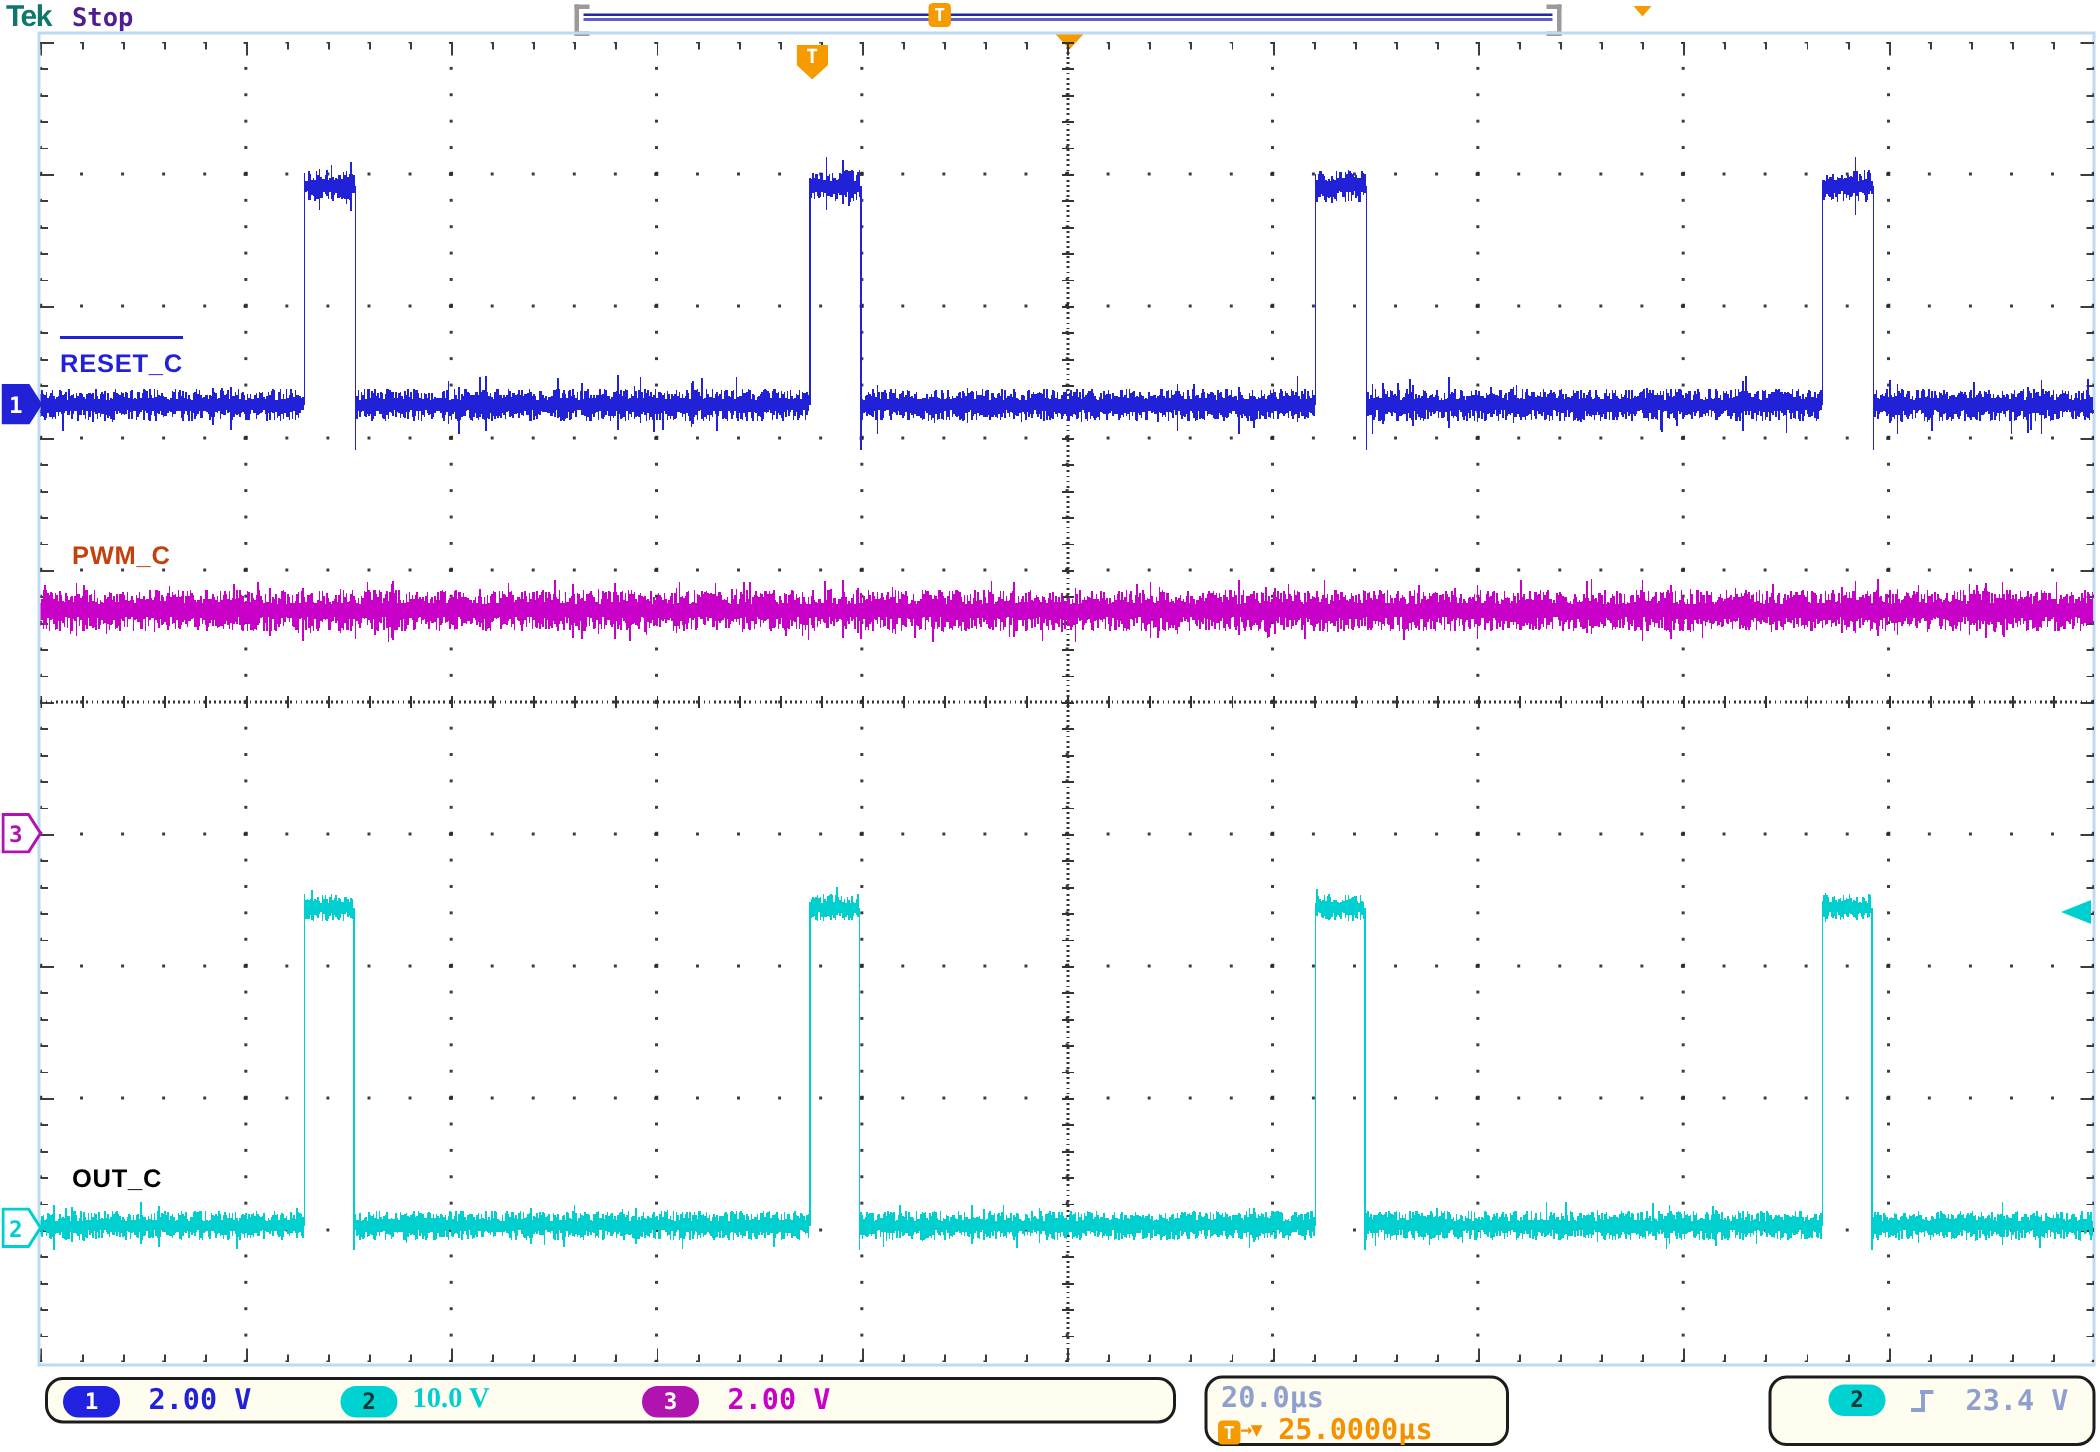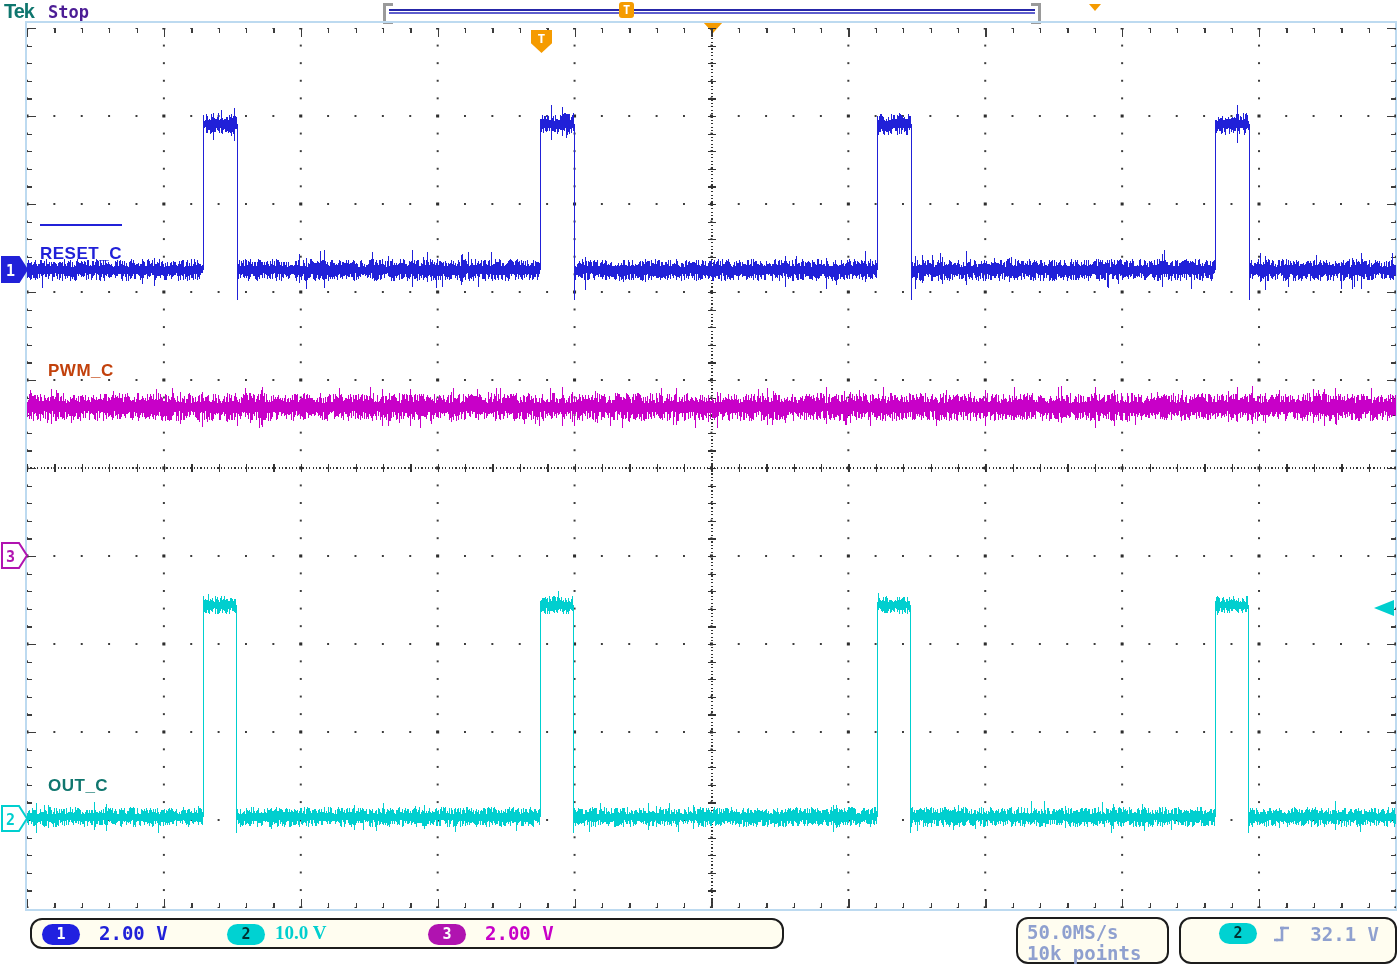--- a/index.html
+++ b/index.html
@@ -145,38 +145,41 @@
 
   <div class="box" id="chbox">
     <span class="pill p1" style="left:10px;top:4px;">1</span>
     <span class="val c1" style="left:67px;">2.00 V</span>
     <span class="pill p2" style="left:195px;top:4px;">2</span>
     <span class="val c2" style="left:243px;font-family:Liberation Serif, serif;">10.0 V</span>
     <span class="pill p3" style="left:396px;top:4px;">3</span>
     <span class="val c3" style="left:453px;">2.00 V</span>
   </div>
 
+  <div class="box" id="tbbox">
+    <div class="tb1 rotext">20.0µs</div>
+    <div class="tb2">
+      <span class="obadge">T</span><span class="glyphs">→</span><span class="glyphs">▼</span>
+      <span>25.0000µs</span>
+    </div>
+  </div>
 
-  <div class="box" id="acqbox">
-    <div class="l1 rotext">50.0MS/s</div>
-    <div class="l2 rotext">10k points</div>
-  </div>
 
   <div class="box" id="trgbox">
     <span class="pill p2">2</span>
     <svg class="slope" width="20" height="22" viewBox="0 0 20 22">
       <path d="M3 17 H9 V5 H16" stroke="#8fa0cf" stroke-width="2.6" fill="none"></path>
       <path d="M1 17 H5 M7 5 H11" stroke="#8fa0cf" stroke-width="2.6" fill="none"></path>
     </svg>
-    <span class="tlev rotext">32.1 V</span>
+    <span class="tlev rotext">23.4 V</span>
   </div>
 
-<div class="wlabel" style="left: 40px; top: 224px; color: rgb(33, 33, 216); border-top: 2px solid rgb(33, 33, 216); padding-top: 18px;">RESET_C</div>
+<div class="wlabel" style="left: 40px; top: 224px; color: rgb(33, 33, 216); border-top: 2px solid rgb(33, 33, 216); padding-top: 7px;">RESET_C</div>
     <div class="wlabel" style="left: 48px; top: 361px; color: #c2410c;">PWM_C</div>
-    <div class="wlabel" style="left: 48px; top: 776px; color: #0f766e;">OUT_C</div>
+    <div class="wlabel" style="left: 48px; top: 776px; color: #000000;">OUT_C</div>
     <div class="marker" style="top: 256px;"><svg width="27" height="27" viewBox="0 0 27 27">
        <polygon points="1,1 18,1 26,13.5 18,26 1,26" fill="#2121d8" stroke="#2121d8" stroke-width="2"></polygon>
        <text x="9.5" y="19.5" text-anchor="middle" font-family="DejaVu Sans Mono, monospace" font-size="15" font-weight="bold" fill="#ffffff">1</text>
      </svg></div>
     <div class="marker" style="top: 542px;"><svg width="27" height="27" viewBox="0 0 27 27">
        <polygon points="1,1 18,1 26,13.5 18,26 1,26" fill="#ffffff" stroke="#b013b0" stroke-width="2"></polygon>
        <text x="9.5" y="19.5" text-anchor="middle" font-family="DejaVu Sans Mono, monospace" font-size="15" font-weight="bold" fill="#b013b0">3</text>
      </svg></div>
     <div class="marker" style="top: 805px;"><svg width="27" height="27" viewBox="0 0 27 27">
        <polygon points="1,1 18,1 26,13.5 18,26 1,26" fill="#ffffff" stroke="#00cfcf" stroke-width="2"></polygon>

